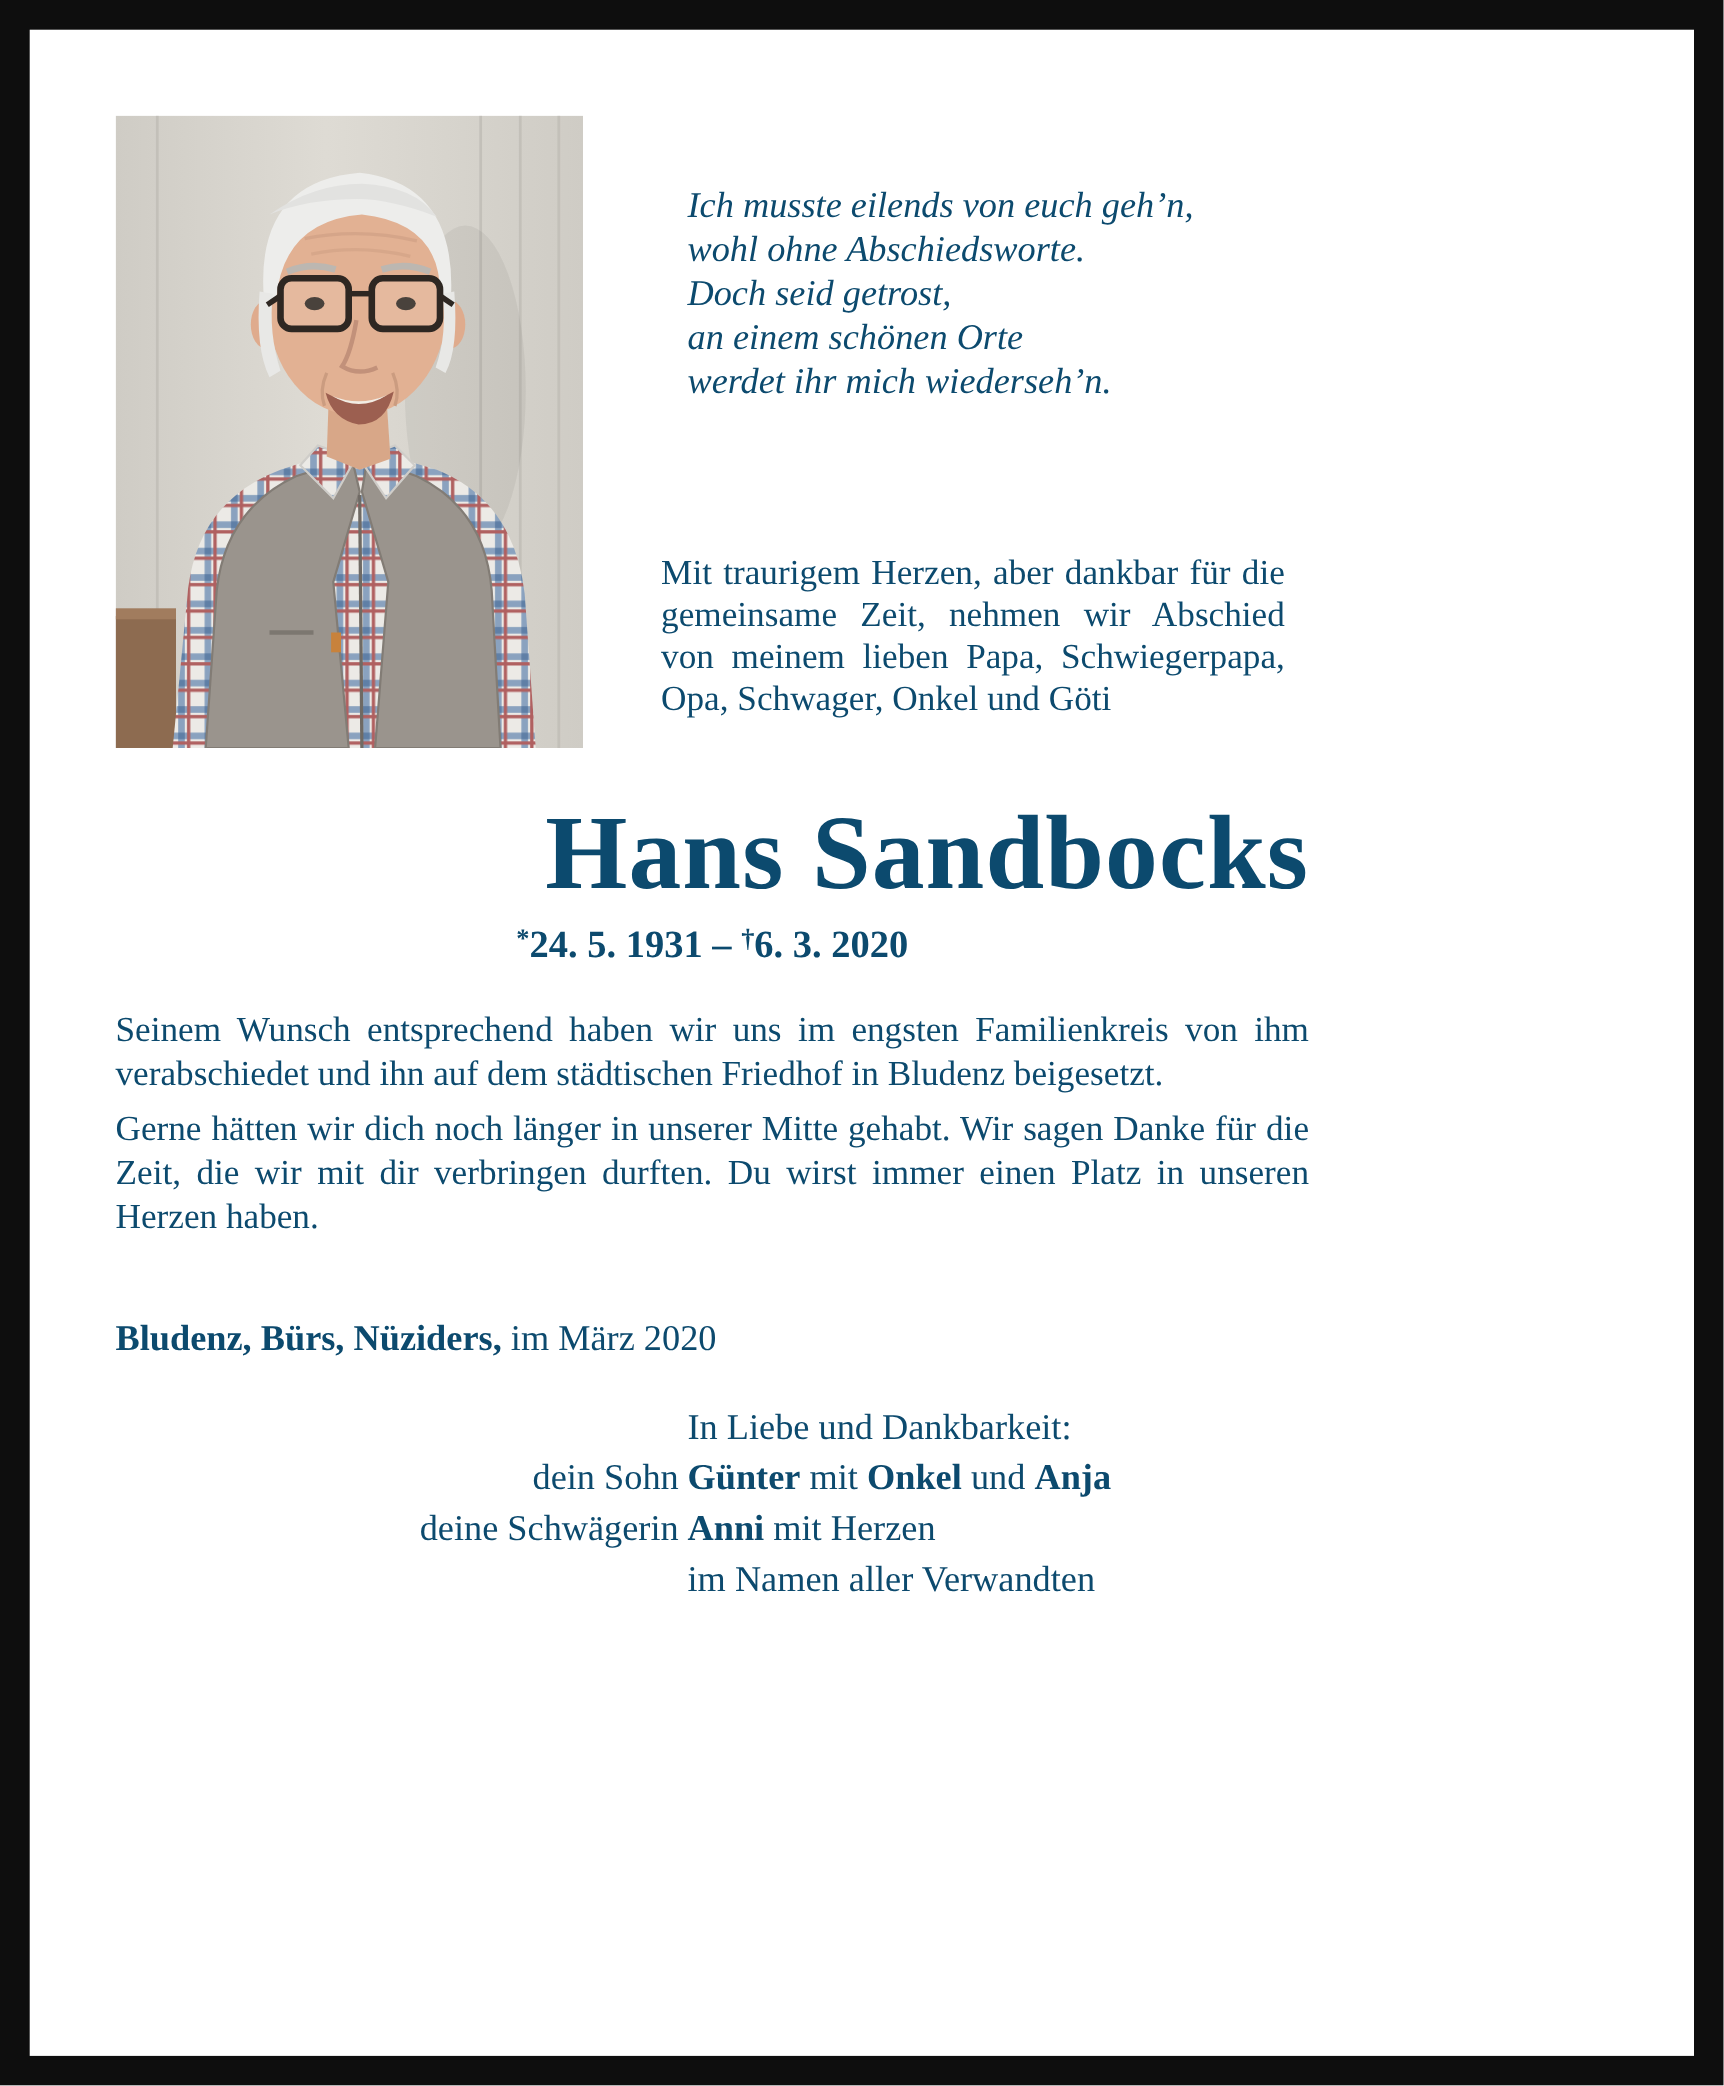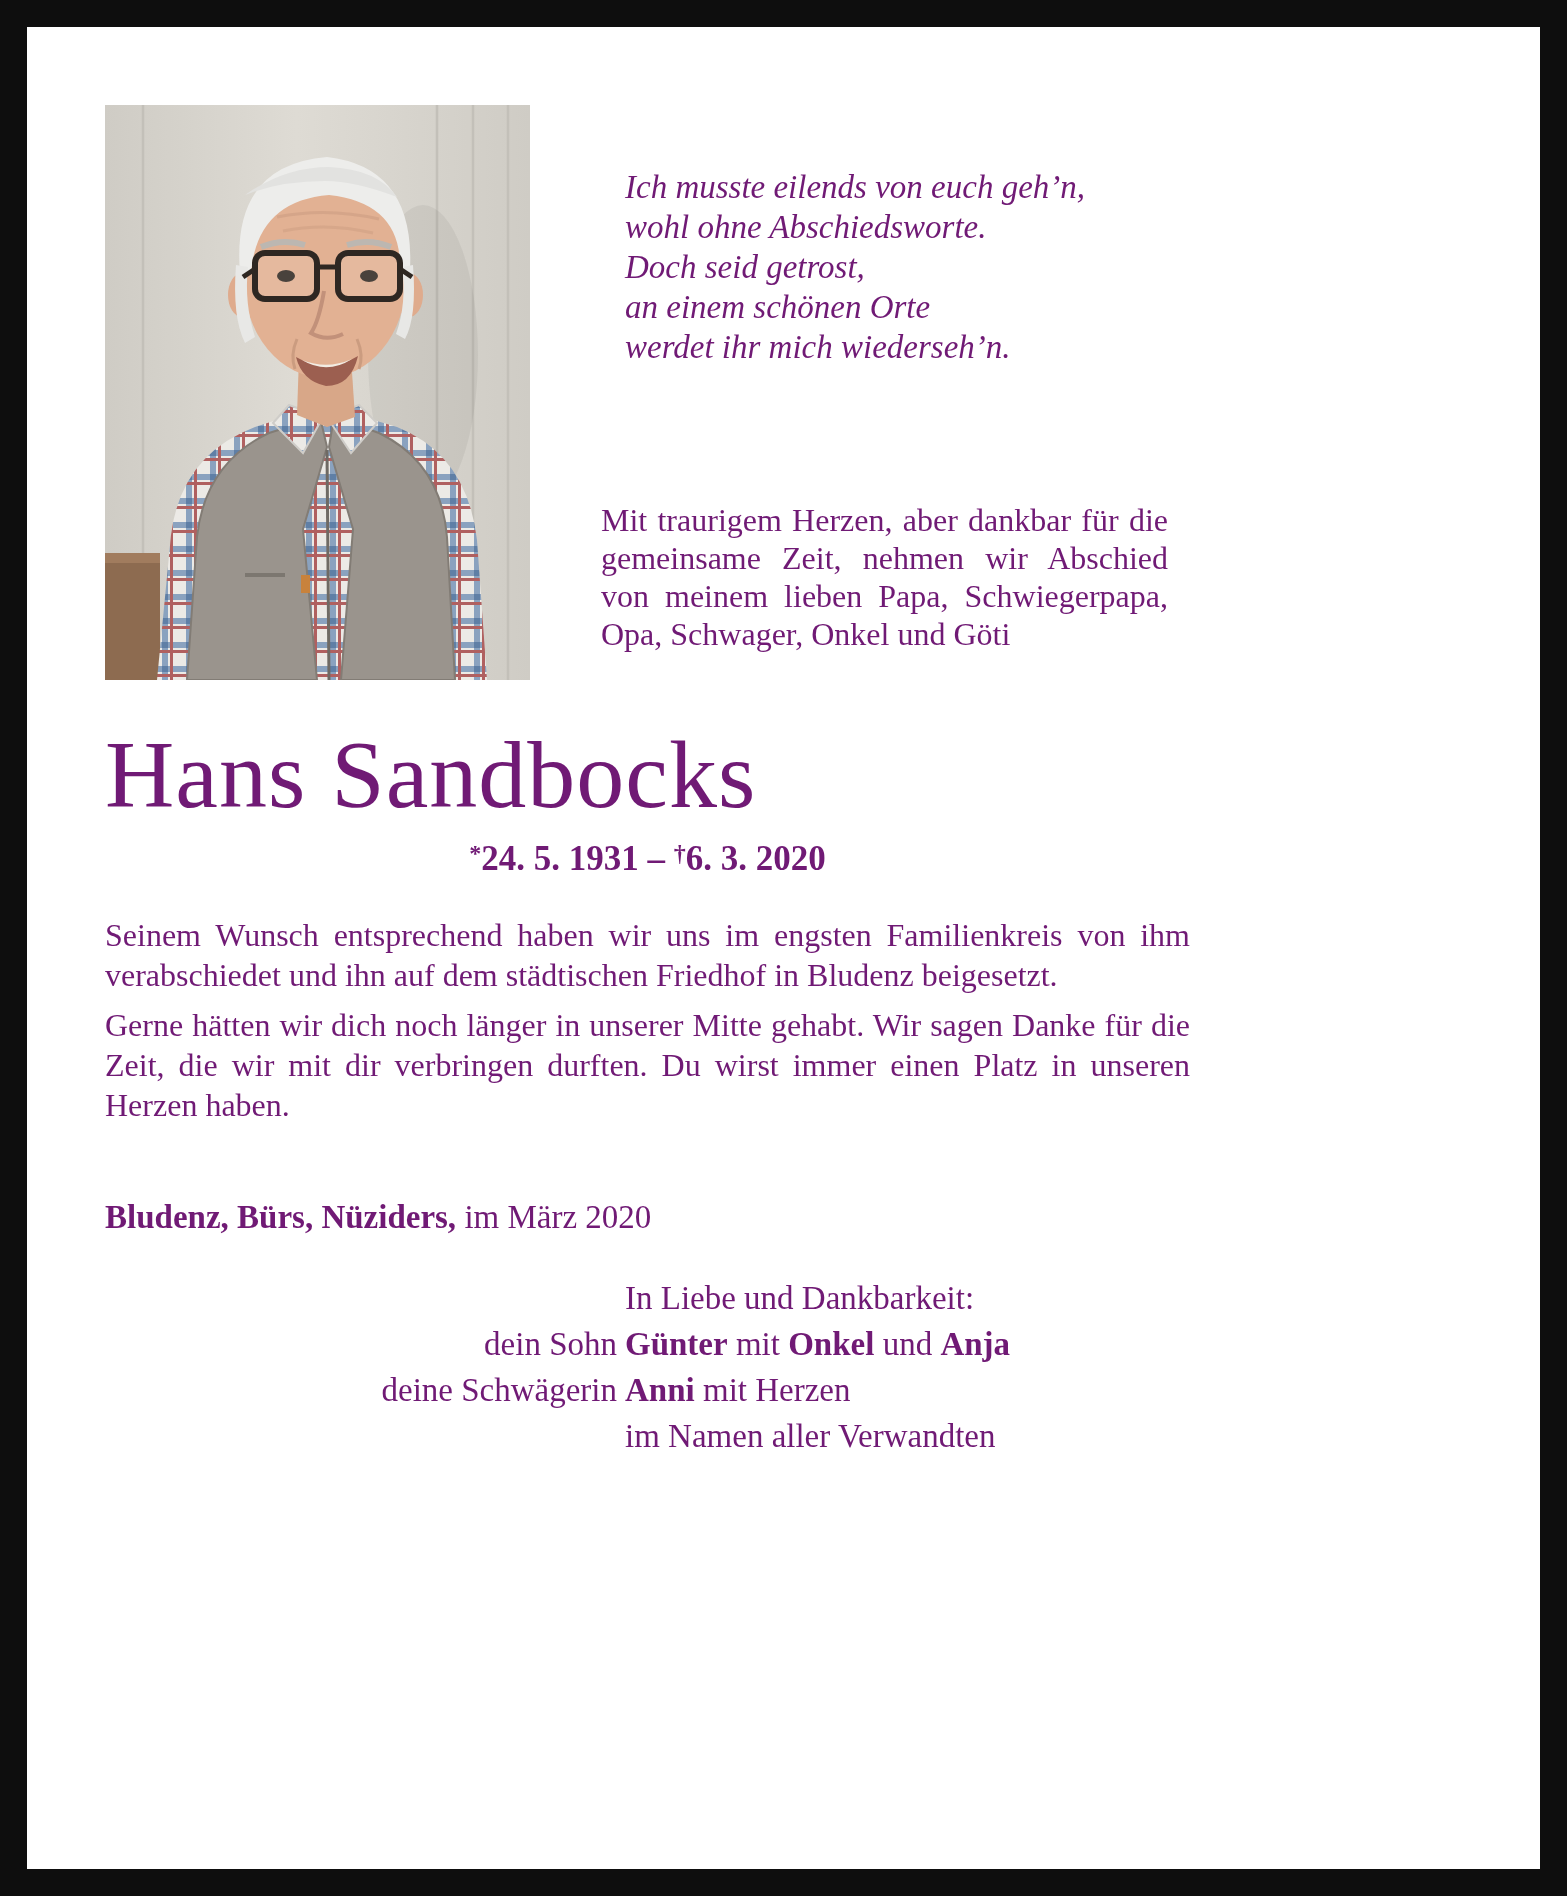--- a/index.html
+++ b/index.html
@@ -3,21 +3,21 @@
 <meta charset="utf-8">
 <style>
   * { margin: 0; padding: 0; box-sizing: border-box; }
   html, body { background: #ffffff; }
   .sheet {
     position: relative;
     width: 1567px;
     height: 1896px;
     background: #0e0e0e;
     font-family: "Liberation Serif", "DejaVu Serif", serif;
-    color: #701a75;
+    color: #0c4a6e;
   }
   .content {
     position: absolute;
     left: 27px; top: 27px; right: 27px; bottom: 27px;
     background: #ffffff;
     overflow: hidden;
   }
   .photo {
     position: absolute;
     left: 78px; top: 78px;
@@ -38,23 +38,23 @@
     left: 574px; top: 474px;
     width: 567px;
     font-size: 32px;
     line-height: 38px;
     text-align: justify;
   }
   .name {
     position: absolute;
     left: 78px; top: 692px;
     width: 1085px;
-    text-align: left;
+    text-align: right;
     font-size: 96px;
-    font-weight: 400;
+    font-weight: 700;
     letter-spacing: 1px;
     white-space: nowrap;
   }
   .dates {
     position: absolute;
     left: 78px; top: 812px;
     width: 1085px;
     text-align: center;
     font-size: 35px;
     font-weight: 700;

